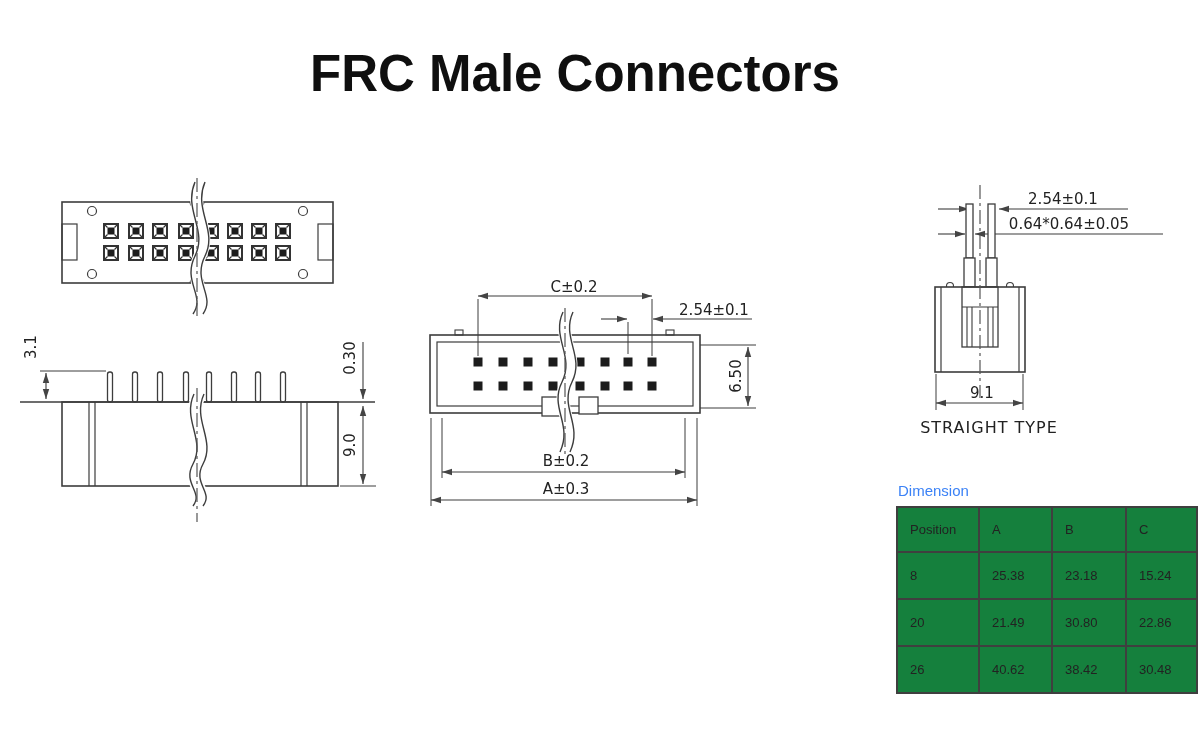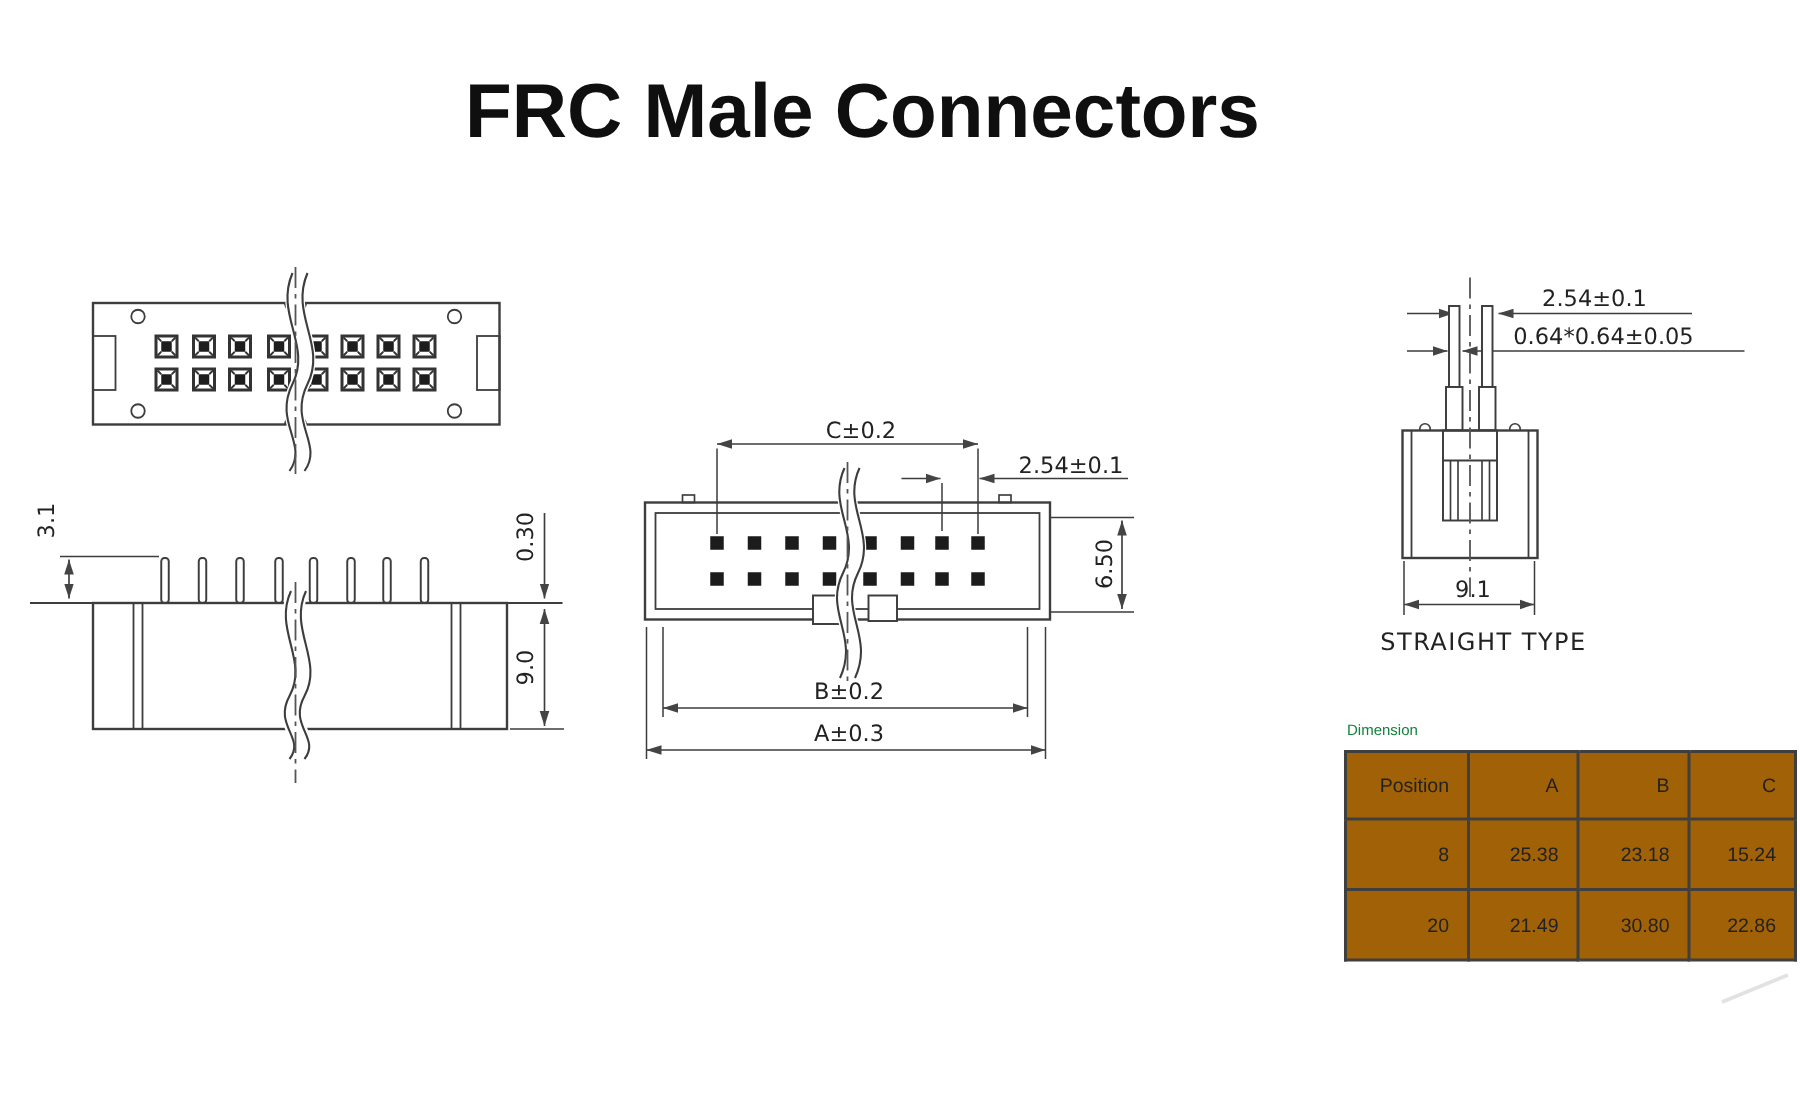--- a/index.html
+++ b/index.html
@@ -4,24 +4,24 @@
 <style>
   html,body{margin:0;padding:0;background:#fff;}
   .page{position:relative;width:1200px;height:742px;background:#ffffff;overflow:hidden;
         font-family:"Liberation Sans", sans-serif;color:#1f1f1f;}
   .title{position:absolute;top:44px;left:0;width:1150px;text-align:center;
          font-size:51px;font-weight:700;color:#0f0f0f;letter-spacing:0;}
   svg text{font-family:"DejaVu Sans", sans-serif;fill:#222;}
   svg .dim{font-size:15px;}
   svg .dimBig{font-size:16px;letter-spacing:1px;}
   .tableWrap{position:absolute;left:896px;top:482px;}
-  .tableWrap .caption{font-size:10px;color:#15803d;margin:0 0 7px 2px;}
+  .tableWrap .caption{font-size:15px;color:#3b82f6;margin:0 0 7px 2px;}
   table.dims{border-collapse:collapse;table-layout:fixed;}
   table.dims th,table.dims td{border:2px solid #3f3f3f;font-size:13px;font-weight:400;
-       text-align:right;padding:12px;height:21px;color:#222;background:#a16207;}
+       text-align:left;padding:12px;height:21px;color:#222;background:#15803d;}
   table.dims th{height:19px;}
   .cPos{width:56px}.cA{width:47px}.cB{width:48px}.cC{width:45px}
 </style>
 </head>
 <body>
 
 <div class="page">
 
   <div class="title">FRC Male Connectors</div>
 
@@ -204,17 +204,23 @@
           <td>25.38</td>
           <td>23.18</td>
           <td>15.24</td>
         </tr>
         <tr>
           <td>20</td>
           <td>21.49</td>
           <td>30.80</td>
           <td>22.86</td>
         </tr>
+        <tr>
+          <td>26</td>
+          <td>40.62</td>
+          <td>38.42</td>
+          <td>30.48</td>
+        </tr>
       </tbody>
     </table>
   </div>
 
 </div>
 
 </body></html>

